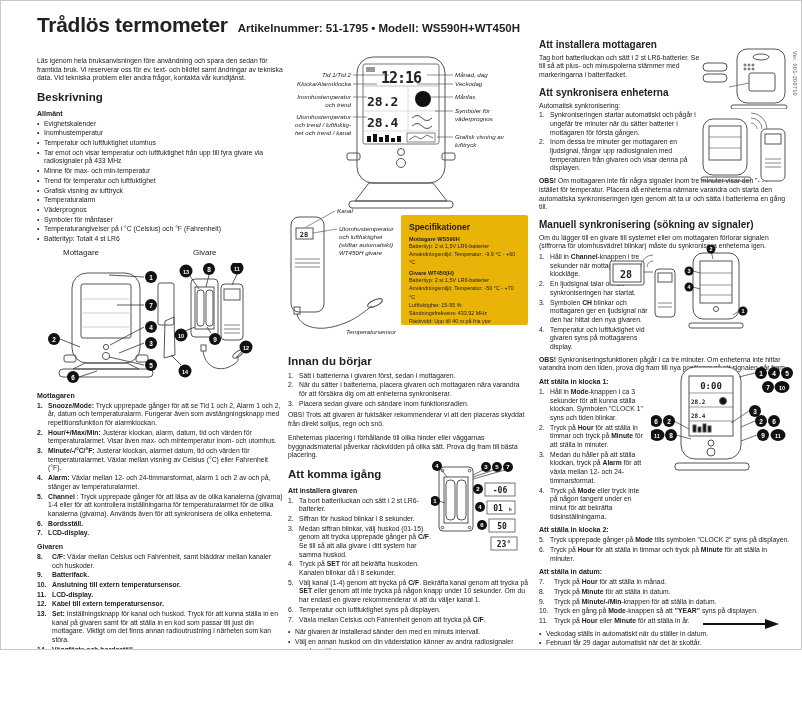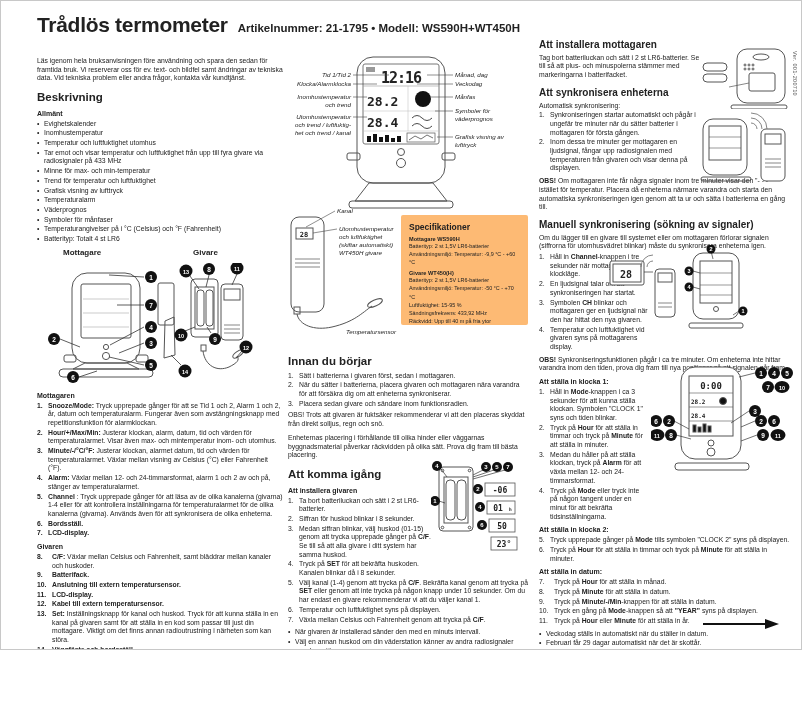--- a/index.html
+++ b/index.html
@@ -21,42 +21,42 @@
   .wide .li .n{width:15px;}
   .boldn .li .n{font-weight:bold;}
   .li.bl{display:block;padding-left:7px;position:relative;}
   .li.bl::before{content:"•";position:absolute;left:0;top:0;}
   .fig{position:absolute;}
   svg text{font-family:"Liberation Sans",sans-serif;fill:#222;}
   svg .lbl{font-size:6.2px;font-style:italic;}
   svg .lcd{font-family:"DejaVu Sans Mono",monospace;font-weight:bold;}
   svg .co{fill:#111;}
   svg .cot{fill:#fff;font-weight:bold;font-size:6.5px;text-anchor:middle;}
-  .specbox{position:absolute;left:400px;top:214px;width:127px;height:110px;background:#fdba74;
+  .specbox{position:absolute;left:400px;top:214px;width:127px;height:110px;background:#eab308;
            border-radius:2px;padding:7px 8px;box-sizing:border-box;}
   .spech{font-size:8.5px;font-weight:bold;margin-bottom:4px;}
   .specsub{font-size:5.6px;font-weight:bold;margin-top:4px;}
   .speclines{font-size:5.4px;line-height:1.5;}
   .speclines .li{margin:0;display:block;}
   .ver{position:absolute;right:3px;top:50px;writing-mode:vertical-rl;font-size:5.5px;color:#555;letter-spacing:0.3px;}
   .frule{position:absolute;left:36px;top:668px;width:538px;height:1px;background:#000;}
   .ftext{position:absolute;left:36px;top:673px;width:540px;font-size:6.5px;}
   .ftext b{margin-right:3px;}
   .logo{position:absolute;left:580px;top:661px;width:212px;border-top:4px solid #0f766e;border-bottom:4px solid #000;
         text-align:center;font-weight:bold;font-size:22px;letter-spacing:0.5px;padding:0 0 2px;}
-  .caption{position:absolute;font-size:8px;font-weight:bold;}
+  .caption{position:absolute;font-size:8px;font-weight:normal;}
 </style>
 </head>
 <body>
 
 <div class="page">
 
   <div class="hdr">
     <span class="h1">Trådlös termometer</span>
-    <span class="h1sub">Artikelnummer: 21-1795 • Modell: WS590H+WT450H</span>
+    <span class="h1sub">Artikelnummer: 51-1795 • Modell: WS590H+WT450H</span>
   </div>
   <div class="ver">Ver. 001-200710</div>
 
   <div class="col left">
     <div class="p">Läs igenom hela bruksanvisningen före användning och spara den sedan för framtida bruk. Vi reserverar oss för ev. text- och bildfel samt ändringar av tekniska data. Vid tekniska problem eller andra frågor, kontakta vår kundtjänst.</div>
     <div class="h2">Beskrivning</div>
     <div class="h4">Allmänt</div>
     <div>
         <div class="li bl"><span class="txt">Evighetskalender</span></div>
         <div class="li bl"><span class="txt">Inomhustemperatur</span></div>

